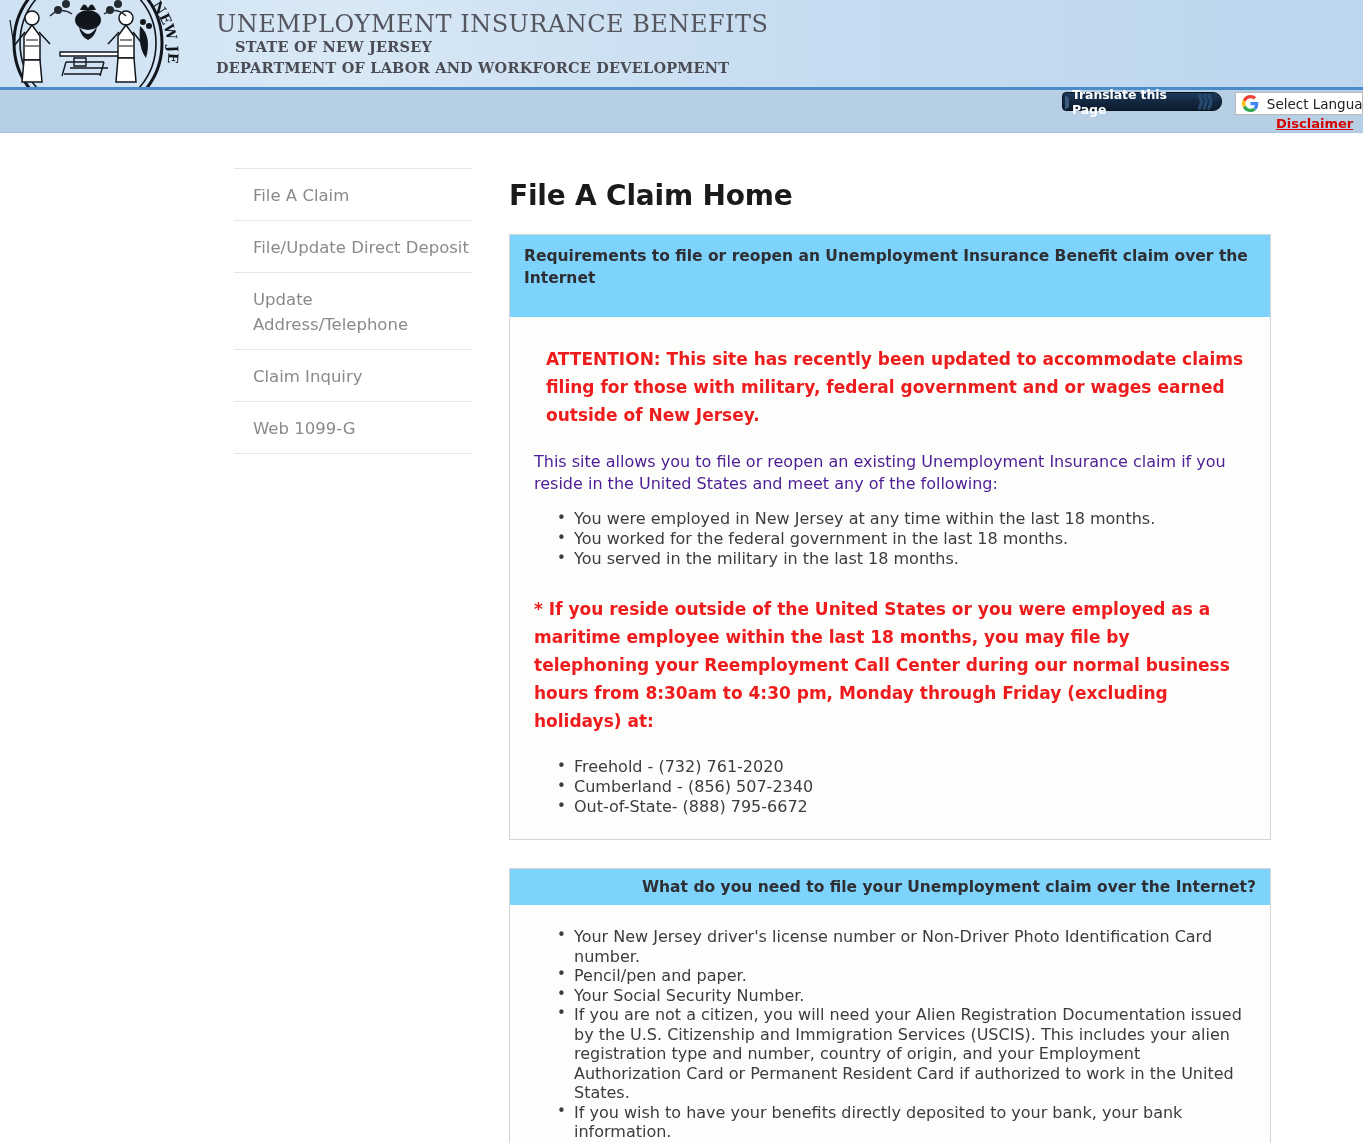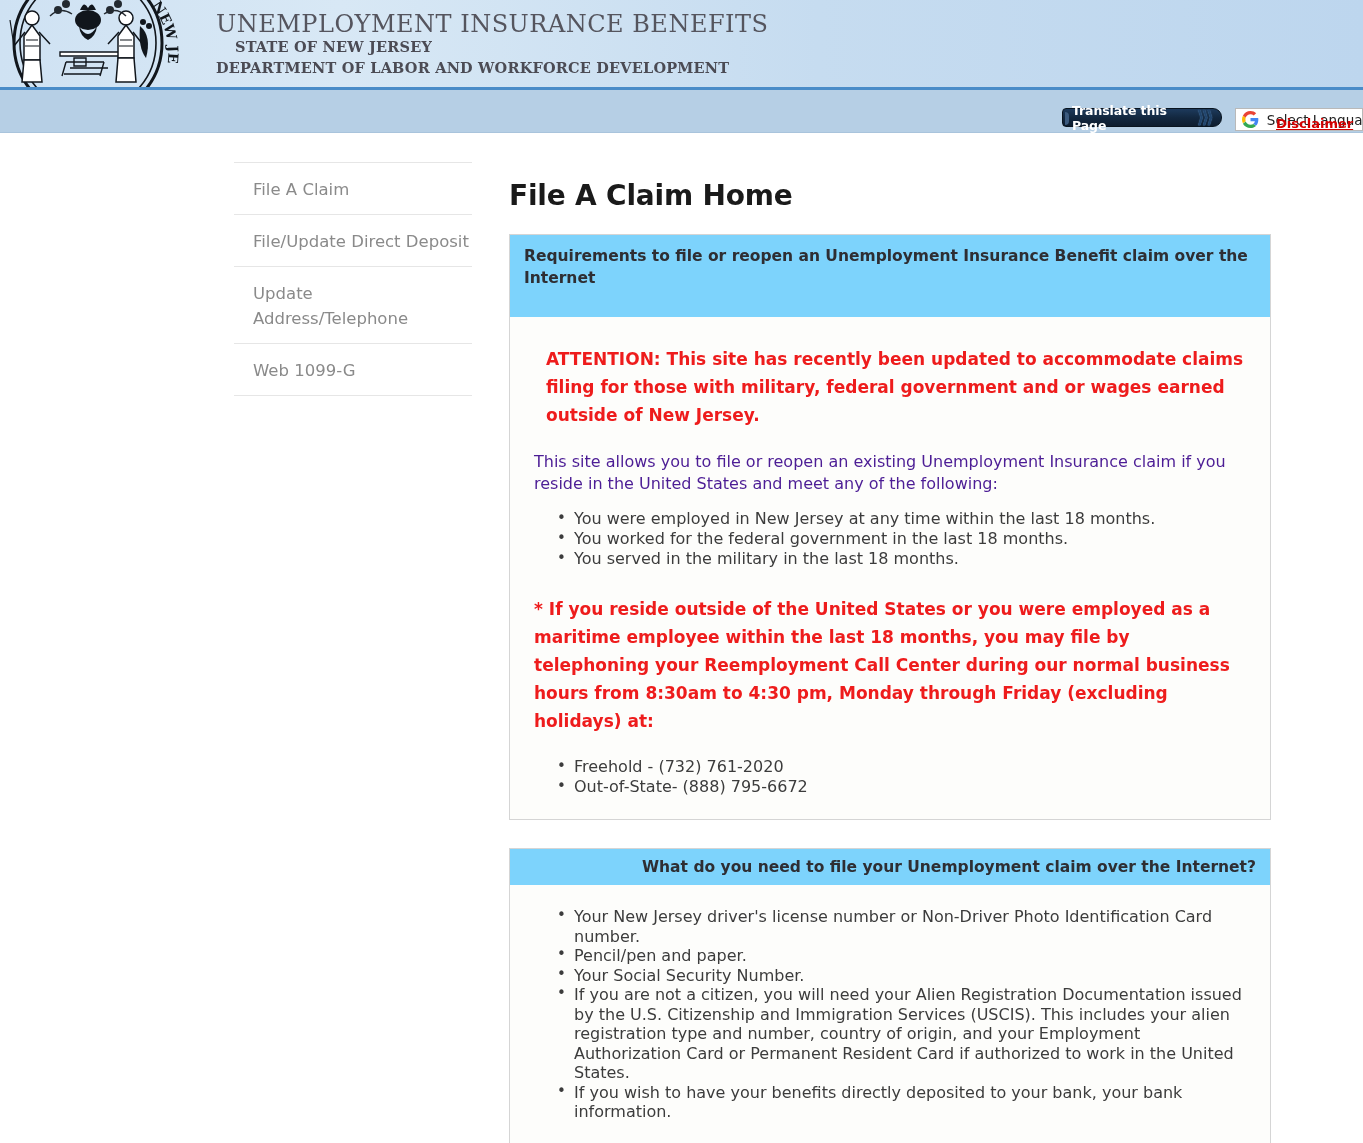--- a/index.html
+++ b/index.html
@@ -76,21 +76,21 @@
     width: 1363px;
     height: 42px;
     background: #b6cfe5;
     border-bottom: 1px solid #a9c4dc;
   }
 
   
   .translate-wrap {
     position: absolute;
     left: 1062px;
-    top: 108px;
+    top: 92px;
     display: flex;
     align-items: flex-start;
     height: 56px;
   }
   .translate-badge {
     display: inline-flex;
     align-items: center;
     background: linear-gradient(to bottom, #1d3a5c 0%, #132840 50%, #0d1c2e 100%);
     border-radius: 4px 9px 9px 4px;
     height: 19px;
@@ -156,21 +156,21 @@
     text-decoration: underline;
     font-family: "DejaVu Sans", sans-serif;
     white-space: nowrap;
     cursor: pointer;
   }
 
   
   .sidebar {
     position: absolute;
     left: 234px;
-    top: 162px;
+    top: 168px;
     width: 238px;
   }
   .nav-item {
     border-top: 1px solid #e6e6e6;
     padding: 14px 0 12px 19px;
     color: #8a8a8a;
     font-size: 16.5px;
     line-height: 25px;
     font-family: "DejaVu Sans", sans-serif;
     cursor: pointer;
@@ -358,39 +358,41 @@
     </svg>
     <span class="gselect-label">Select Language</span>
   </div>
 </div>
 <div class="disclaimer">Disclaimer</div>
 
 <nav class="sidebar">
   <div class="nav-item">File A Claim</div>
   <div class="nav-item">File/Update Direct Deposit</div>
   <div class="nav-item">Update Address/Telephone</div>
+  <div class="nav-item">Claim Inquiry</div>
   <div class="nav-item">Web 1099-G</div>
 </nav>
 
 <main class="main">
   <h1 class="page-title">File A Claim Home</h1>
 
   <section class="panel">
     <div class="panel-head">Requirements to file or reopen an Unemployment Insurance Benefit claim over the Internet</div>
     <div class="panel-body">
       <p class="alert">ATTENTION: This site has recently been updated to accommodate claims filing for those with military, federal government and or wages earned outside of New Jersey.</p>
       <p class="para">This site allows you to file or reopen an existing Unemployment Insurance claim if you reside in the United States and meet any of the following:</p>
       <ul class="bullets">
         <li>You were employed in New Jersey at any time within the last 18 months.</li>
         <li>You worked for the federal government in the last 18 months.</li>
         <li>You served in the military in the last 18 months.</li>
       </ul>
       <p class="alert second">* If you reside outside of the United States or you were employed as a maritime employee within the last 18 months, you may file by telephoning your Reemployment Call Center during our normal business hours from 8:30am to 4:30 pm, Monday through Friday (excluding holidays) at:</p>
       <ul class="bullets phones">
         <li>Freehold - (732) 761-2020</li>
+        <li>Cumberland - (856) 507-2340</li>
         <li>Out-of-State- (888) 795-6672</li>
       </ul>
     </div>
   </section>
 
   <section class="panel">
     <div class="panel-head compact">What do you need to file your Unemployment claim over the Internet?</div>
     <div class="panel-body tight">
       <ul class="bullets needs">
         <li>Your New Jersey driver's license number or Non-Driver Photo Identification Card number.</li>

